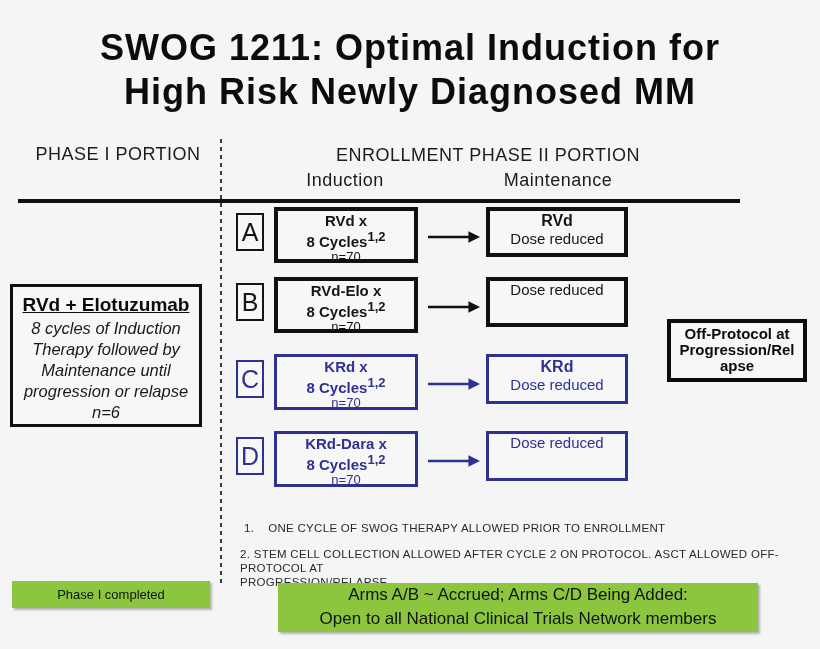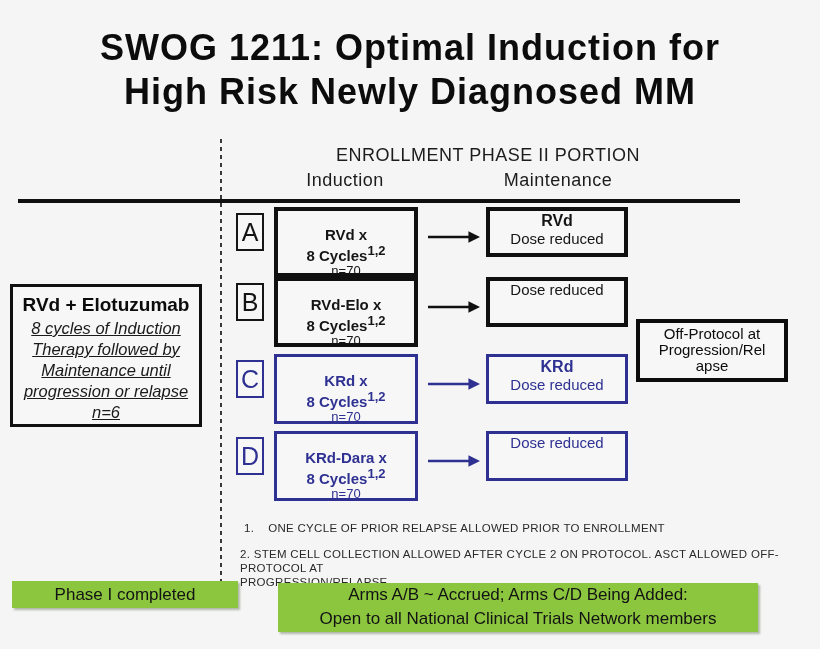--- a/index.html
+++ b/index.html
@@ -25,78 +25,79 @@
   .hrule { position:absolute; top:199px; left:18px; width:722px; height:4px; background:#101010; }
   .vdots {
     position:absolute; top:139px; left:220px; width:2px; height:447px;
     background:repeating-linear-gradient(to bottom, #3a3a3a 0 4px, transparent 4px 8px);
   }
 
   .phase1-box {
     position:absolute; left:10px; top:284px; width:186px; height:130px;
     border:3px solid #101010; background:#f7f7f7; text-align:center; padding-top:7px;
   }
-  .p1-title { font-size:19px; font-weight:bold; color:#0c0c0c; }
-  .p1-body  { font-size:16.5px; font-style:italic; line-height:21px; color:#1a1a1a; margin-top:2px;text-decoration:underline; }
+  .p1-title { font-size:19px; font-weight:bold; color:#0c0c0c;text-decoration:underline; }
+  .p1-body  { font-size:16.5px; font-style:italic; line-height:21px; color:#1a1a1a; margin-top:2px; }
 
   .arm { position:absolute; left:0; width:820px; height:52px; }
   .arm-black { --c:#101010; --t:#151515; }
   .arm-blue  { --c:#2e3192; --t:#2e3192; }
 
   .letter {
     position:absolute; left:236px; top:6px; width:24px; height:34px;
     border:2px solid var(--t); background:#f7f7f7; color:var(--t);
     font-size:25px; text-align:center; line-height:34px;
   }
   .ind-box {
     position:absolute; left:274px; top:0; width:136px; height:46px;
-    border:4px solid var(--c); background:#f7f7f7; text-align:center; padding-top:16px;
+    border:4px solid var(--c); background:#f7f7f7; text-align:center; padding-top:2px;
     box-sizing:content-box;
   }
   .arm-blue .ind-box { border-width:3px; width:138px; height:48px; }
   .ind-l1, .ind-l2 { font-size:15px; font-weight:bold; line-height:16px; color:var(--t); }
   .ind-l2 sup { font-size:13px;margin-top:34px; }
   .ind-l3 { font-size:13px; line-height:13px; color:var(--t); font-weight:normal; }
 
   .arrow { position:absolute; left:428px; top:22px; width:52px; height:16px; color:var(--c); }
 
   .mnt-box {
     position:absolute; left:486px; top:0; width:134px; height:42px;
     border:4px solid var(--c); background:#f7f7f7; text-align:center; padding-top:0;
     box-sizing:content-box;
   }
   .arm-blue .mnt-box { border-width:3px; width:136px; height:44px; }
   .m1 { font-size:16px; font-weight:bold; line-height:19px; color:var(--t); }
   .m2 { font-size:15px; line-height:17px; color:var(--t); }
 
   .offprotocol-box {
-    position:absolute; left:636px; top:319px; width:132px;
+    position:absolute; left:667px; top:319px; width:132px;
     border:4px solid #0c0c0c; background:#f7f7f7; text-align:center;
-    font-weight:normal; font-size:15px; line-height:16px; padding:3px 6px 4px; color:#0c0c0c;
+    font-weight:bold; font-size:15px; line-height:16px; padding:3px 0 4px; color:#0c0c0c;
   }
 
   .fn { position:absolute; color:#2a2a2a; font-size:11.5px; letter-spacing:0.3px; line-height:14px; }
   .fn1 { left:244px; top:521px; display:flex; gap:14px; }
   .fn2 { left:240px; top:547px; width:585px; }
 
   .banner {
     position:absolute; background:#8cc63f; color:#131313; text-align:center;
     box-shadow:2px 2px 2px rgba(110,120,95,0.5);
   }
-  .banner-left  { left:12px;  top:581px; width:226px; height:27px; font-size:17px; line-height:27px; }
+  .banner-left  { left:12px;  top:581px; width:198px; height:27px; font-size:13px; line-height:27px; }
   .banner-right { left:278px; top:583px; width:480px; height:49px; font-size:17px; line-height:24px; }
 </style>
 </head>
 <body>
 
 <div class="stage">
 
   <h1 class="title">SWOG 1211: Optimal Induction for
 High Risk Newly Diagnosed MM</h1>
 
+  <div class="hdr phase1-hdr">PHASE I PORTION</div>
   <div class="hdr phase2-hdr">ENROLLMENT PHASE II PORTION</div>
   <div class="hdr induction-hdr">Induction</div>
   <div class="hdr maintenance-hdr">Maintenance</div>
 
   <div class="hrule"></div>
   <div class="vdots"></div>
 
   <div class="phase1-box">
     <div class="p1-title">RVd + Elotuzumab</div>
     <div class="p1-body pre">8 cycles of Induction
@@ -171,21 +172,21 @@
       <div class="m2">Dose reduced</div>
     </div>
   </div>
 
   <div class="offprotocol-box pre">Off-Protocol at
 Progression/Rel
 apse</div>
 
   <div class="fn fn1">
     <span class="fn-num">1.</span>
-    <span class="fn-text">ONE CYCLE OF PRIOR RELAPSE ALLOWED PRIOR TO ENROLLMENT</span>
+    <span class="fn-text">ONE CYCLE OF SWOG THERAPY ALLOWED PRIOR TO ENROLLMENT</span>
   </div>
   <div class="fn fn2">
     <span class="fn-num">2.</span><span class="fn-text pre"> STEM CELL COLLECTION ALLOWED AFTER CYCLE 2 ON PROTOCOL. ASCT ALLOWED OFF-PROTOCOL AT
 PROGRESSION/RELAPSE</span>
   </div>
 
   <div class="banner banner-left">
     <span>Phase I completed</span>
   </div>
   <div class="banner banner-right">

